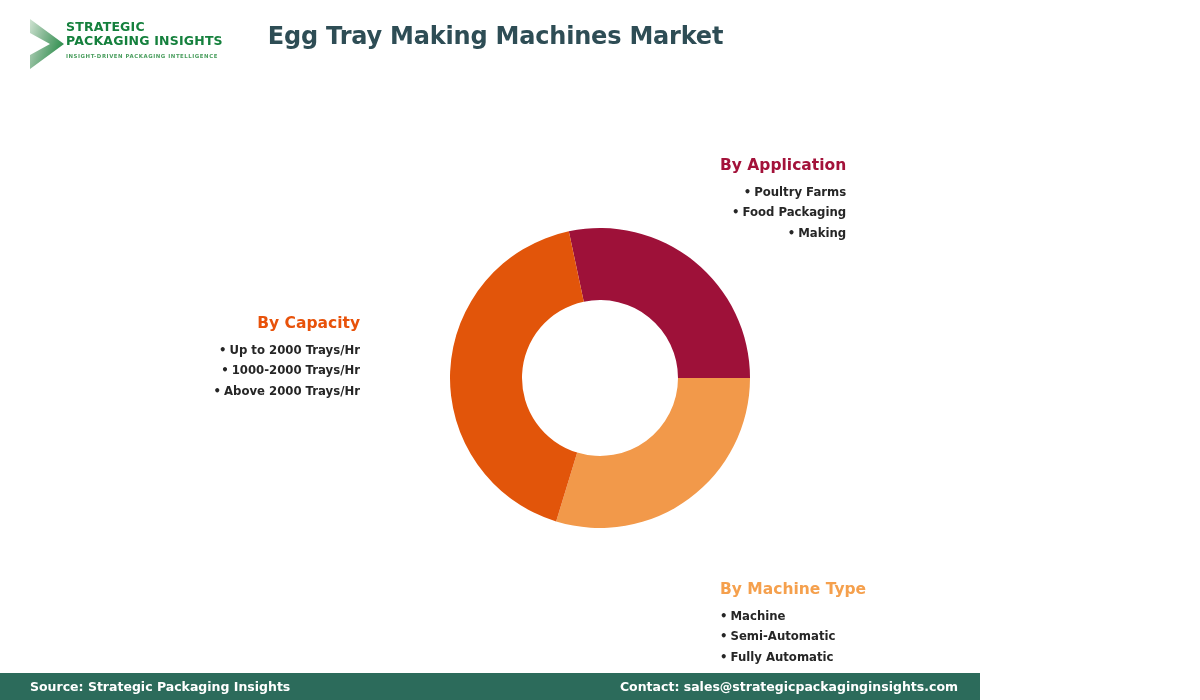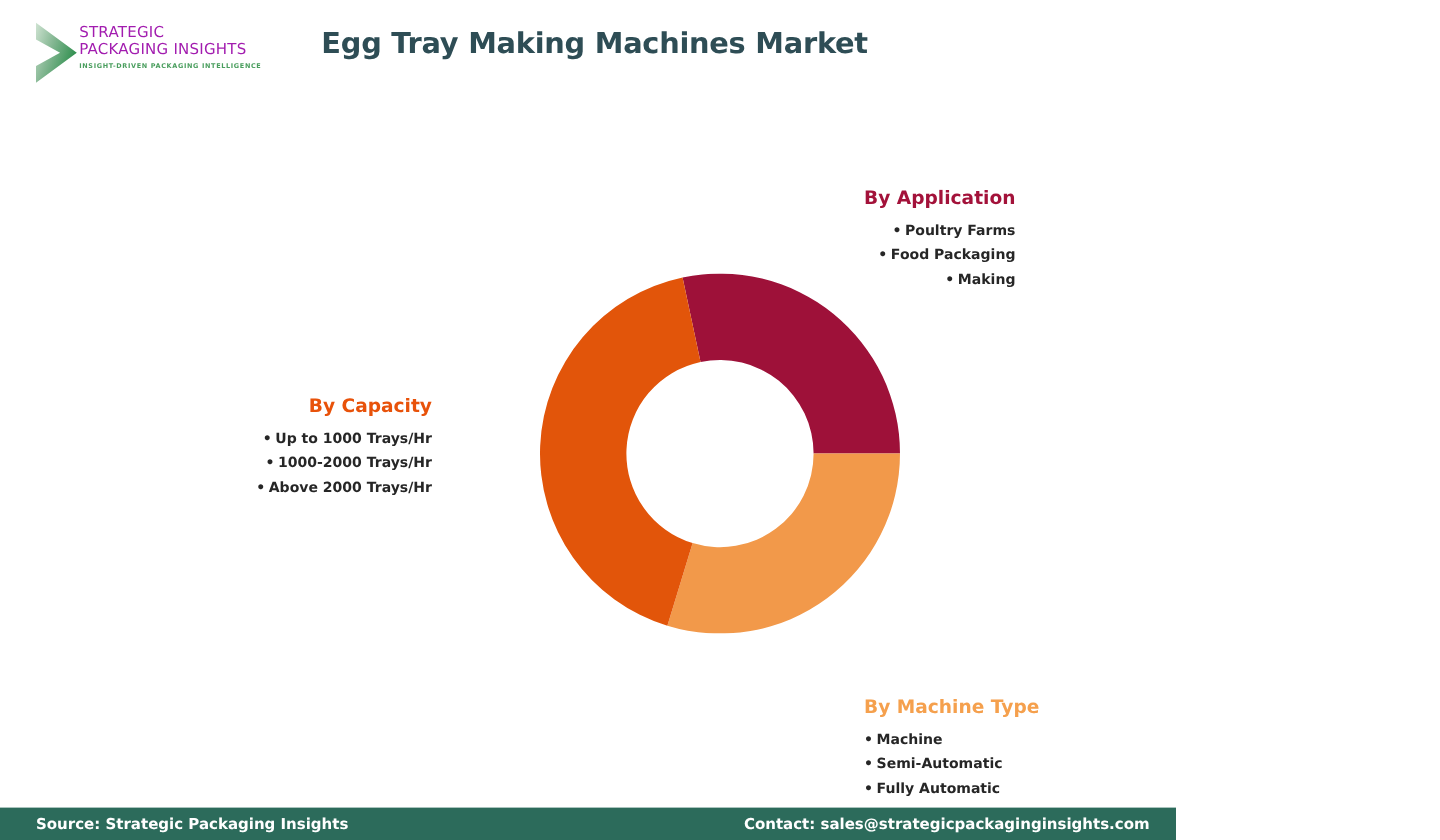--- a/index.html
+++ b/index.html
@@ -10,22 +10,22 @@
     overflow: hidden;
   }
   #canvas { position: relative; width: 1200px; height: 700px; background: #ffffff; }
 
   
   #logo { position: absolute; left: 26px; top: 14px; width: 200px; height: 62px; }
   #logo-mark { position: absolute; left: 0px; top: 2px; width: 42px; height: 56px; }
   #logo-text { position: absolute; left: 40px; top: 6px; }
   .logo-line {
     font-family: "DejaVu Sans", sans-serif;
-    font-weight: normal; font-size: 12.5px; letter-spacing: 0.2px;
-    color: #a21caf; line-height: 13.5px; white-space: nowrap;
+    font-weight: bold; font-size: 12.5px; letter-spacing: 0.2px;
+    color: #15803d; line-height: 13.5px; white-space: nowrap;
   }
   #logo-tagline {
     margin-top: 6px;
     font-family: "DejaVu Sans", sans-serif;
     font-size: 5.4px; font-weight: bold; letter-spacing: 0.55px;
     color: #4a9e5e; white-space: nowrap;
   }
 
   
   #title {
@@ -51,21 +51,21 @@
   .callout-list li {
     font-family: "DejaVu Sans", sans-serif;
     font-size: 11.7px; font-weight: bold;
     color: #262626; line-height: 20.4px; white-space: nowrap;
   }
   .bullet { display: inline-block; margin-right: 3px; }
 
   #callout-application { left: 720px; top: 156px; text-align: right; }
   #callout-application .callout-title { color: #a3123a; }
 
-  #callout-capacity { left: 120px; top: 314px; width: 240px; text-align: right; margin-top: 15px; }
+  #callout-capacity { left: 120px; top: 314px; width: 240px; text-align: right; }
   #callout-capacity .callout-title { color: #e8520a; }
 
   #callout-machine { left: 720px; top: 532px; text-align: left; margin-top: 48px; }
   #callout-machine .callout-title { color: #f5a04d; }
 
   
   #footer {
     position: absolute; left: 0; top: 673px; width: 980px; height: 27px;
     background: #2c6b5b;
     display: flex; align-items: center; justify-content: space-between;
@@ -117,21 +117,21 @@
     <ul class="callout-list">
       <li><span class="bullet">•</span><span>Poultry Farms</span></li>
       <li><span class="bullet">•</span><span>Food Packaging</span></li>
       <li><span class="bullet">•</span><span>Making</span></li>
     </ul>
   </div>
 
   <div class="callout" id="callout-capacity">
     <div class="callout-title">By Capacity</div>
     <ul class="callout-list">
-      <li><span class="bullet">•</span><span>Up to 1000 Trays/Hr</span></li>
+      <li><span class="bullet">•</span><span>Up to 2000 Trays/Hr</span></li>
       <li><span class="bullet">•</span><span>1000-2000 Trays/Hr</span></li>
       <li><span class="bullet">•</span><span>Above 2000 Trays/Hr</span></li>
     </ul>
   </div>
 
   <div class="callout" id="callout-machine">
     <div class="callout-title">By Machine Type</div>
     <ul class="callout-list">
       <li><span class="bullet">•</span><span>Machine</span></li>
       <li><span class="bullet">•</span><span>Semi-Automatic</span></li>

